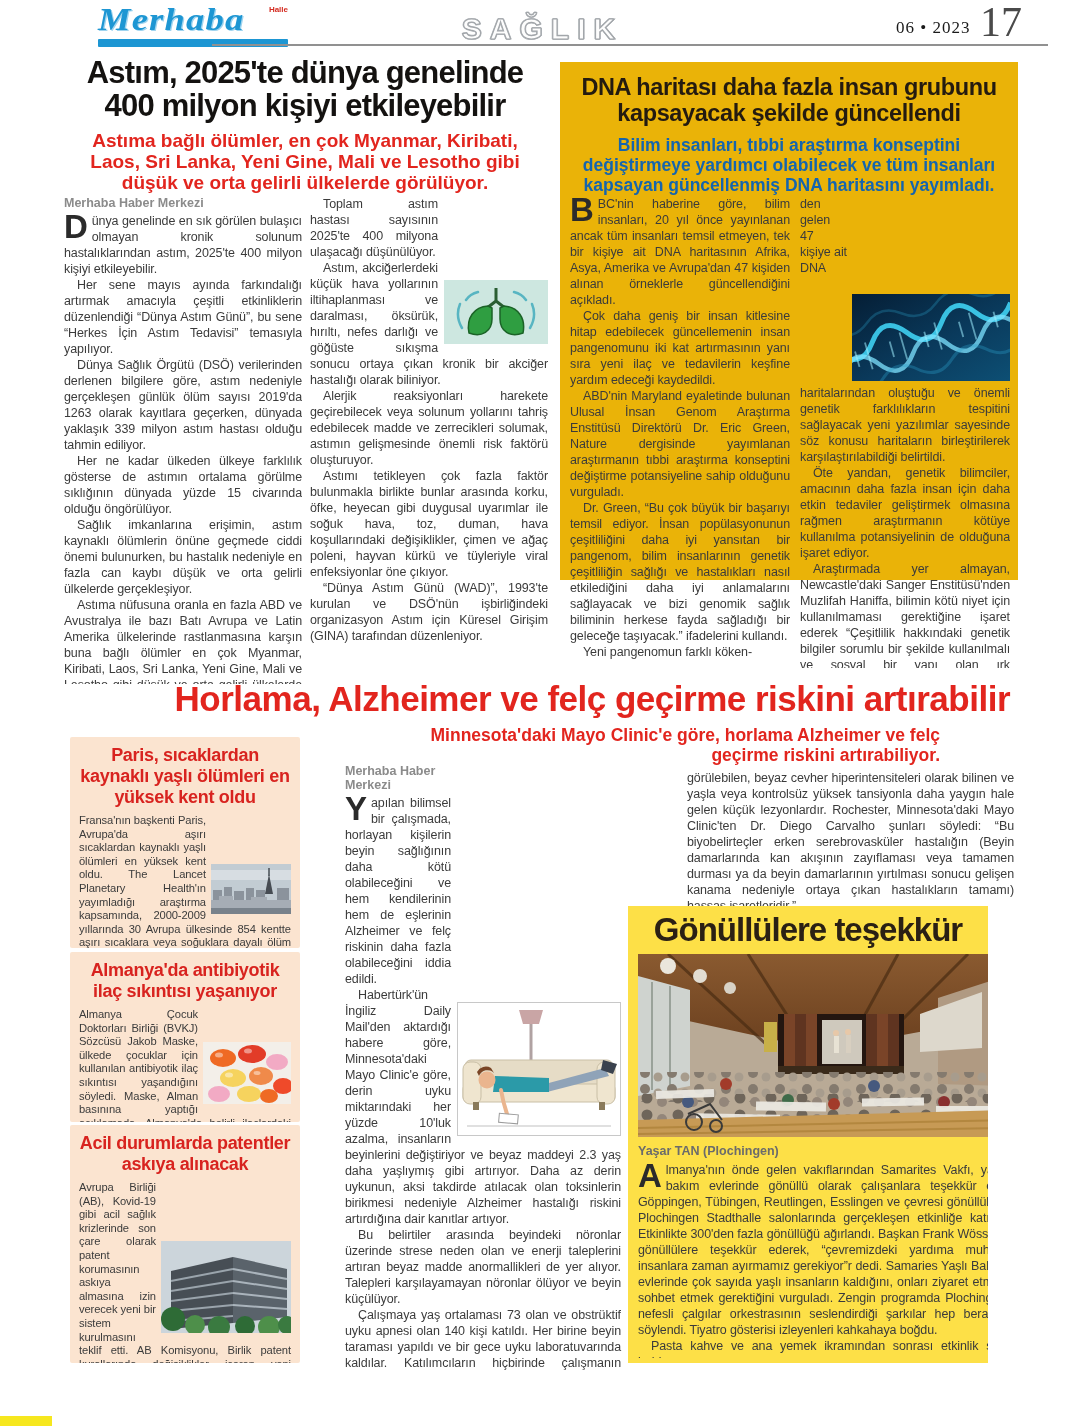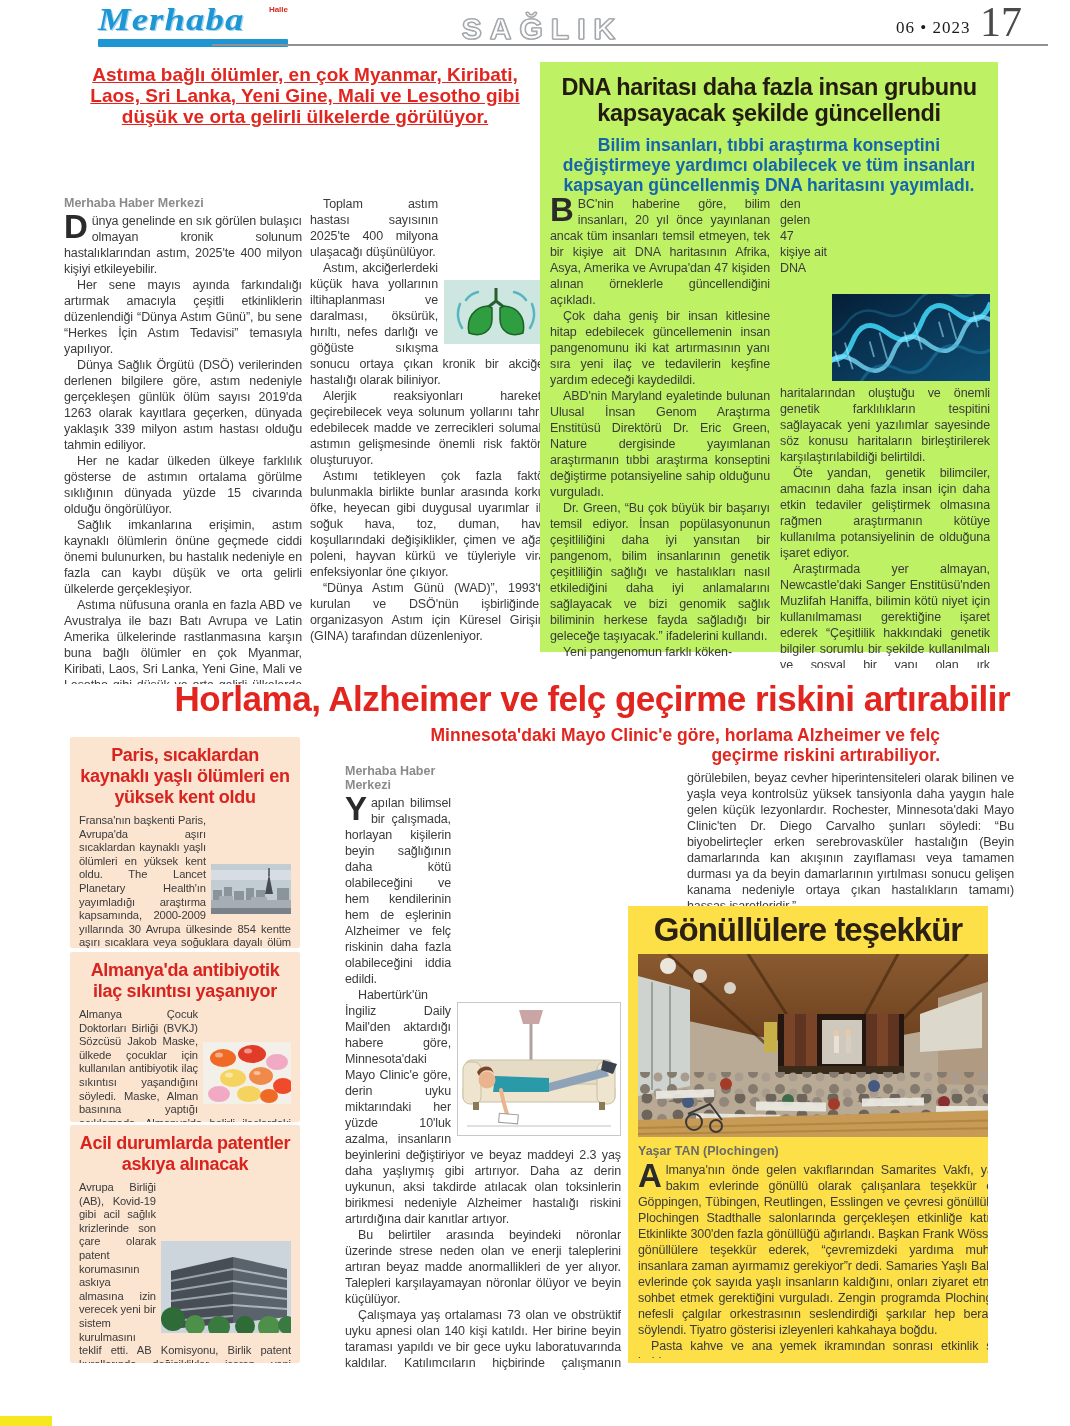--- a/index.html
+++ b/index.html
@@ -30,27 +30,27 @@
   .cont p:first-child { text-indent:0; }
   .dc p:first-child { text-indent:0; }
   .dc p:first-child::first-letter { float:left; font-size:33px; line-height:26px; font-weight:bold;
                                     padding:1px 4px 0 0; color:#2b2b2b; }
   .byline { font-weight:bold; color:#8b8b8b; font-size:12.5px; margin-bottom:3px; }
   .illus svg, .photo svg { width:100%; height:100%; display:block; }
 
   
   .asthma { position:absolute; left:62px; top:56px; width:486px; }
   .asthma h1 { font-size:31px; line-height:33px; text-align:center; color:#141210; letter-spacing:-0.8px; }
-  .asthma h2 { margin-top:8px; font-size:19px; line-height:21px; text-align:center; color:#e2251e; padding:0 4px;text-decoration:underline; }
+  .asthma h2 { margin-top:8px; font-size:19px; line-height:21px; text-align:center; color:#e2251e; padding:0 4px; }
   .col-a1 { position:absolute; left:2px; top:140px; width:238px; height:488px; overflow:hidden; }
   .col-a2 { position:absolute; left:248px; top:140px; width:238px; height:488px; overflow:hidden; }
   .lungs { float:right; width:104px; height:64px; margin:84px 0 4px 6px; }
 
   
-  .dna { position:absolute; left:540px; top:62px; width:458px; height:590px; background:#bef264; }
+  .dna { position:absolute; left:560px; top:62px; width:458px; height:518px; background:#eab308; }
   .dna h1 { padding-top:12px; font-size:23.5px; line-height:26px; text-align:center; color:#241b10; letter-spacing:-0.4px; }
   .dna h2 { margin-top:9px; font-size:17.5px; line-height:20px; text-align:center; color:#1565ae; padding:0 8px; }
   .col-d1 { position:absolute; left:10px; top:134px; width:220px; height:472px; overflow:hidden; }
   .col-d2 { position:absolute; left:240px; top:134px; width:210px; height:472px; overflow:hidden; }
   .dna-img { float:right; width:158px; height:87px; margin:98px 0 4px 5px; }
 
   
   .banner { position:absolute; left:62px; top:680px; width:948px; text-align:right; }
   .banner h1 { font-size:35px; line-height:38px; color:#e2251e; letter-spacing:-0.5px; }
   .banner h2 { margin-top:7px; font-size:17.5px; line-height:20px; color:#e2251e; padding-left:368px; padding-right:70px; }
@@ -91,20 +91,21 @@
     <span class="logo-word">Merhaba</span>
     <span class="logo-tag">Halle</span>
     <div class="logo-strip"></div>
   </div>
   <div class="section-title">SAĞLIK</div>
   <div class="issue-date">06 • 2023</div>
   <div class="page-number">17</div>
   <div class="header-rule"></div>
 
   <section class="asthma">
+    <h1>Astım, 2025'te dünya genelinde 400 milyon kişiyi etkileyebilir</h1>
     <h2>Astıma bağlı ölümler, en çok Myanmar, Kiribati, Laos, Sri Lanka, Yeni Gine, Mali ve Lesotho gibi düşük ve orta gelirli ülkelerde görülüyor.</h2>
     <div class="col-a1">
       <div class="byline">Merhaba Haber Merkezi</div>
       <div class="copy dc">
           <p>Dünya genelinde en sık görülen bulaşıcı olmayan kronik solunum hastalıklarından astım, 2025'te 400 milyon kişiyi etkileyebilir.</p>
           <p>Her sene mayıs ayında farkındalığı artırmak amacıyla çeşitli etkinliklerin düzenlendiği “Dünya Astım Günü”, bu sene “Herkes İçin Astım Tedavisi” temasıyla yapılıyor.</p>
           <p>Dünya Sağlık Örgütü (DSÖ) verilerinden derlenen bilgilere göre, astım nedeniyle gerçekleşen günlük ölüm sayısı 2019'da 1263 olarak kayıtlara geçerken, dünyada yaklaşık 339 milyon astım hastası olduğu tahmin ediliyor.</p>
           <p>Her ne kadar ülkeden ülkeye farklılık gösterse de astımın ortalama görülme sıklığının dünyada yüzde 15 civarında olduğu öngörülüyor.</p>
           <p>Sağlık imkanlarına erişimin, astım kaynaklı ölümlerin önüne geçmede ciddi önemi bulunurken, bu hastalık nedeniyle en fazla can kaybı düşük ve orta gelirli ülkelerde gerçekleşiyor.</p>
           <p>Astıma nüfusuna oranla en fazla ABD ve Avustralya ile bazı Batı Avrupa ve Latin Amerika ülkelerinde rastlanmasına karşın buna bağlı ölümler en çok Myanmar, Kiribati, Laos, Sri Lanka, Yeni Gine, Mali ve Lesotho gibi düşük ve orta gelirli ülkelerde kayda geçiyor.</p>

